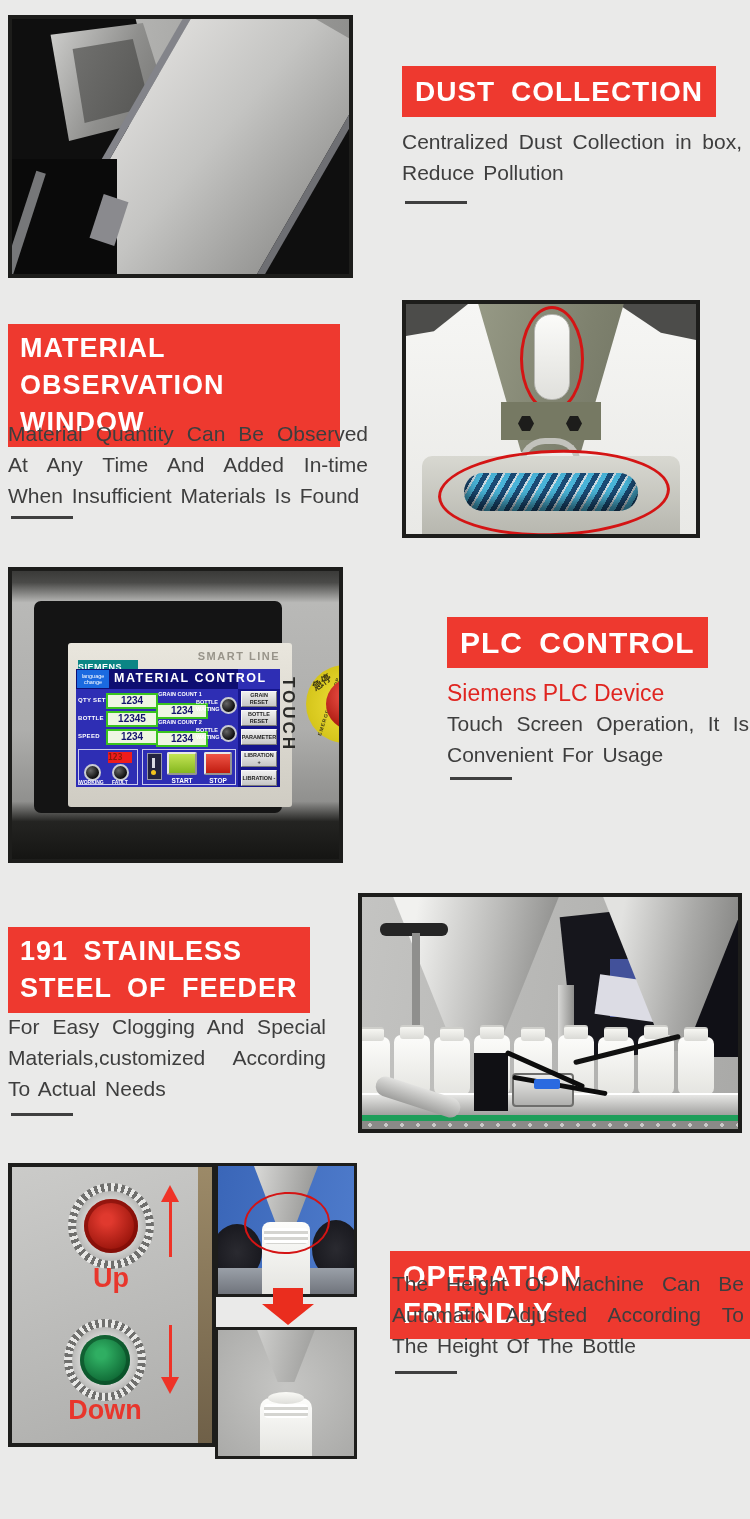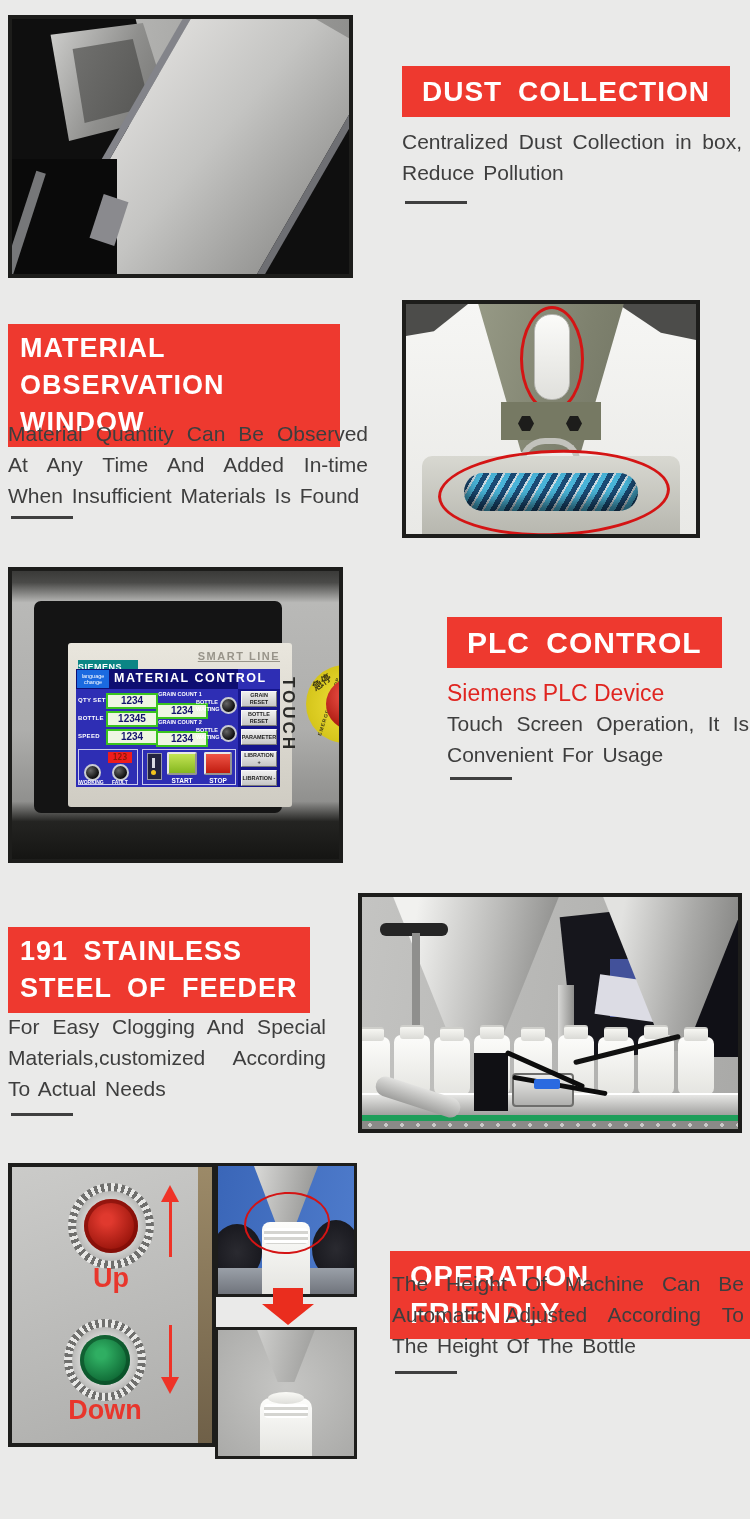--- a/index.html
+++ b/index.html
@@ -1,35 +1,35 @@
 <!DOCTYPE html>
 <html><head>
 <meta charset="utf-8">
 <style>
   html,body{margin:0;padding:0;}
   body{width:750px;height:1519px;position:relative;background:#eaeae9;
        font-family:"Liberation Sans", sans-serif;overflow:hidden;}
   .photo{position:absolute;overflow:hidden;border:4px solid #1d1d1b;background:#999;}
   .banner{position:absolute;background:#ee392f;color:#fff;font-weight:700;
-          font-size:28px;line-height:37px;padding:7px 20px;letter-spacing:1px;
+          font-size:28px;line-height:37px;padding:7px 13px;letter-spacing:1px;
           word-spacing:7px;box-sizing:border-box;}
   .bodytext{position:absolute;color:#3e3e3e;font-size:21px;line-height:31px;
             text-align:justify;word-spacing:3px;margin:0;}
   .dash{position:absolute;width:62px;height:3px;background:#3f3f3f;}
   .subred{position:absolute;color:#e02520;font-size:23px;font-weight:400;margin:0;}
   
   .hmi-outer{position:absolute;left:22px;top:30px;width:248px;height:212px;
              background:#141414;border-radius:7px;}
   .hmi-bezel{position:absolute;left:34px;top:42px;width:224px;height:164px;
              background:linear-gradient(#e9e6dd,#cfccc3);border-radius:3px;}
   .siemens{position:absolute;left:10px;top:8px;width:60px;height:15px;background:#0b8585;
            color:#fff;font-size:9px;font-weight:700;text-align:left;line-height:15px;
            letter-spacing:.5px;margin-top:9px;}
   .smartline{position:absolute;right:12px;top:7px;color:#98948a;font-size:11px;
-             font-weight:700;letter-spacing:1.5px;text-decoration:underline;}
+             font-weight:700;letter-spacing:1.5px;}
   .screen{position:absolute;left:42px;top:68px;width:204px;height:118px;background:#2e2eb4;}
   .titlebar{position:absolute;left:0;top:0;width:162px;height:20px;background:#0e0e72;}
   .langbtn{position:absolute;left:1px;top:1px;width:32px;height:18px;background:#1a6ae0;
            color:#fff;font-size:5.5px;line-height:6px;text-align:center;padding-top:3px;
            box-sizing:border-box;}
   .stitle{position:absolute;left:38px;top:2px;color:#fff;font-size:12.5px;font-weight:700;
           letter-spacing:1.5px;white-space:nowrap;}
   .flbl{position:absolute;color:#fff;font-size:6px;font-weight:700;letter-spacing:.3px;}
   .fval{position:absolute;width:48px;height:12px;background:#eef6e2;border:2px solid #3ac41e;
         color:#14146e;font-size:10px;font-weight:700;text-align:center;line-height:12px;}
@@ -41,21 +41,21 @@
         border:2px solid #c9cbd2;}
   .sidecol{position:absolute;left:162px;top:20px;width:42px;height:98px;background:#15158c;}
   .sbtn{position:absolute;left:3px;width:36px;height:16px;
         background:linear-gradient(#efefef,#c6c6c6);border:1px solid #f8f8f8;
         border-right-color:#7a7a7a;border-bottom-color:#7a7a7a;color:#1c1c1c;
         font-size:5.5px;font-weight:700;text-align:center;line-height:7px;
         display:flex;align-items:center;justify-content:center;box-sizing:border-box;}
   .bpanel{position:absolute;border:1px solid rgba(255,255,255,.75);box-sizing:border-box;}
   .slamplbl{position:absolute;color:#fff;font-size:5px;font-weight:700;}
   .red123{position:absolute;background:#ee1c1c;color:#8a1a05;font-size:8px;font-weight:700;
-          text-align:center;line-height:11px;font-family:"DejaVu Sans Mono",monospace;}
+          line-height:11px;font-family:"DejaVu Sans Mono",monospace;}
   .ctl-lbl{position:absolute;color:#fff;font-size:6.5px;font-weight:700;text-align:center;}
   .touchtxt{position:absolute;left:244px;top:76px;writing-mode:vertical-rl;
             color:#2b2b28;font-size:17px;font-weight:700;letter-spacing:3px;}
   
   .shape{position:absolute;}
   .bottle{position:absolute;background:linear-gradient(#fdfdfb,#e4e4e0);border-radius:7px;}
   .neck{position:absolute;background:linear-gradient(#f6f6f2,#dadad6);border-radius:3px;
         border-top:2px solid #cfcfcb;}
   .redellipse{position:absolute;border:3px solid #d41414;border-radius:50%;}
   .uparrowhead{position:absolute;width:0;height:0;border-left:9px solid transparent;

